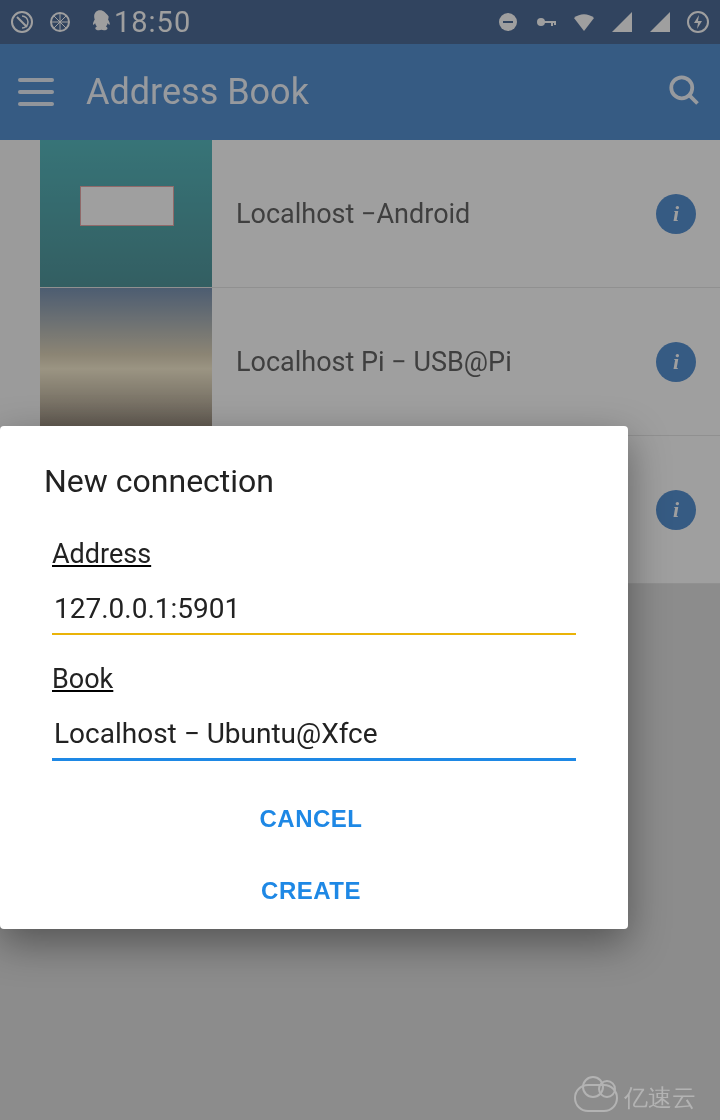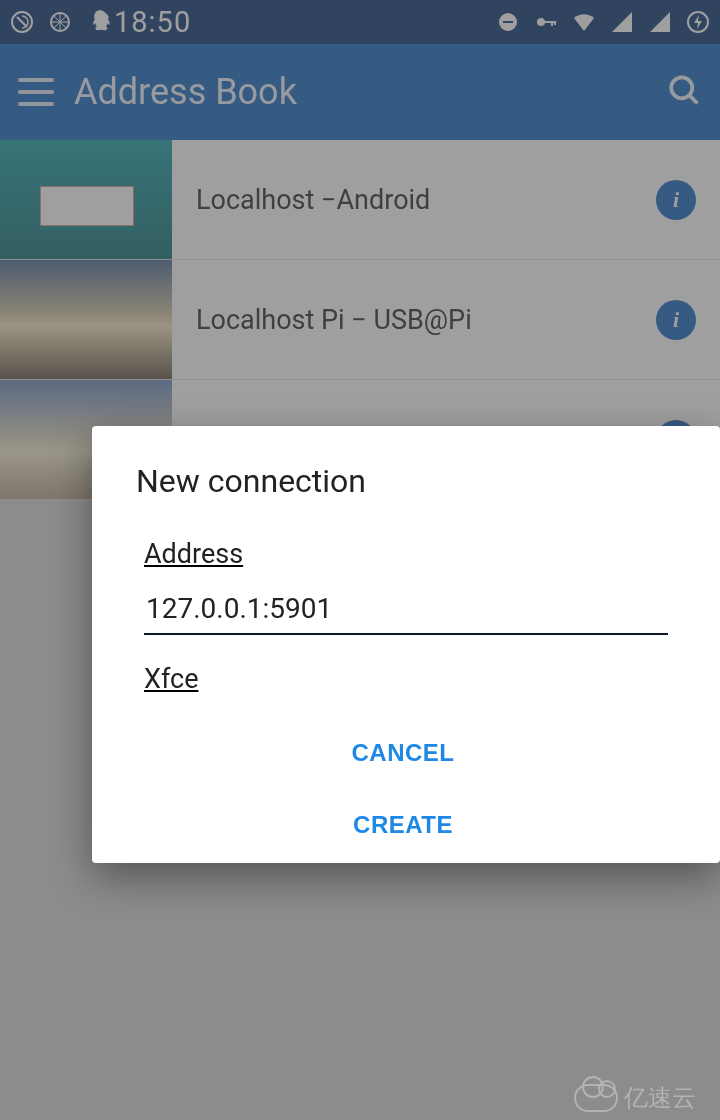--- a/index.html
+++ b/index.html
@@ -20,36 +20,37 @@
   .statusbar .center { flex: 1; text-align: left; font-weight: 400; font-size: 29px; letter-spacing: 1px; }
 
   
   .appbar {
     height: 96px;
     background: #1868c1;
     color: #fff;
     display: flex;
     align-items: center;
     padding: 0 18px;
-    gap: 20px;
+    gap: 32px;
   }
   .hamburger { width: 36px; height: 28px; display: flex; flex-direction: column; justify-content: space-between; }
   .hamburger span { display:block; height: 4px; background:#dfe9f5; border-radius:2px; }
   .appbar-title { font-size: 36px; font-weight: 400; color: #eef4fc; }
   .appbar-spacer { flex:1; }
   .search-icon svg { width: 36px; height: 36px; }
 
   
   .list { }
   .list-item {
-    height: 120px;
+    height: 148px;
     display: flex;
     align-items: stretch;
     border-bottom: 1px solid #ddd;
     background: #fff;
+    margin-left: 40px;
   }
   .thumb {
     width: 172px;
     height: 100%;
     background: #158a97;
     position: relative;
     overflow:hidden;
   }
   .thumb.desktop { background: linear-gradient(#1aa0a8,#107078); }
   .thumb.desktop::after{
@@ -73,38 +74,38 @@
     font-family: Georgia, serif; font-style: italic; font-size: 22px; font-weight:bold;
   }
 
   
   .filler { background:#d4d4d4; height: 700px; }
 
   
   .overlay {
     position:absolute; inset:0;
     background: rgba(80,80,80,0.55);
-    display:flex; align-items:flex-start; justify-content:flex-end;
+    display:flex; align-items:flex-start; justify-content:flex-start;
   }
   .dialog {
     margin-top: 426px;
     width: 628px;
     background:#fff;
     border-radius: 4px;
     box-shadow: 0 14px 40px rgba(0,0,0,0.4);
     padding: 36px 44px 24px 44px;
     position:relative;
   }
   .dialog-title { font-size: 32px; color:#222; font-weight:400; margin-bottom: 38px;}
   .field { margin: 0 8px 28px 8px; text-decoration: underline; }
   .field-label { font-size: 27px; color:#222; margin-bottom: 16px; }
   .field-input {
     width:100%;
     border:none;
-    border-bottom: 2px solid #0f172a;
+    border-bottom: 2px solid #eab308;
     font-size: 28px;
     color:#222;
     padding: 6px 2px 8px 2px;
     outline:none;
     font-family: inherit;
     background:transparent;
   }
   .field-input.focused {
     border-bottom: 3px solid #1e88e5;
   }
@@ -241,21 +242,22 @@
 <div class="overlay">
   <div class="dialog">
     <div class="dialog-title">New connection</div>
 
     <div class="field">
       <div class="field-label">Address</div>
       <input class="field-input" value="127.0.0.1:5901" style="">
     </div>
 
     <div class="field">
-      <div class="field-label">Xfce</div>
+      <div class="field-label">Book</div>
+      <input class="field-input focused" value="Localhost − Ubuntu@Xfce" style="">
     </div>
 
     <div class="dialog-actions">
       <button class="dialog-btn">CANCEL</button>
       <button class="dialog-btn">CREATE</button>
     </div>
   </div>
 </div>
 
 <div class="watermark">

